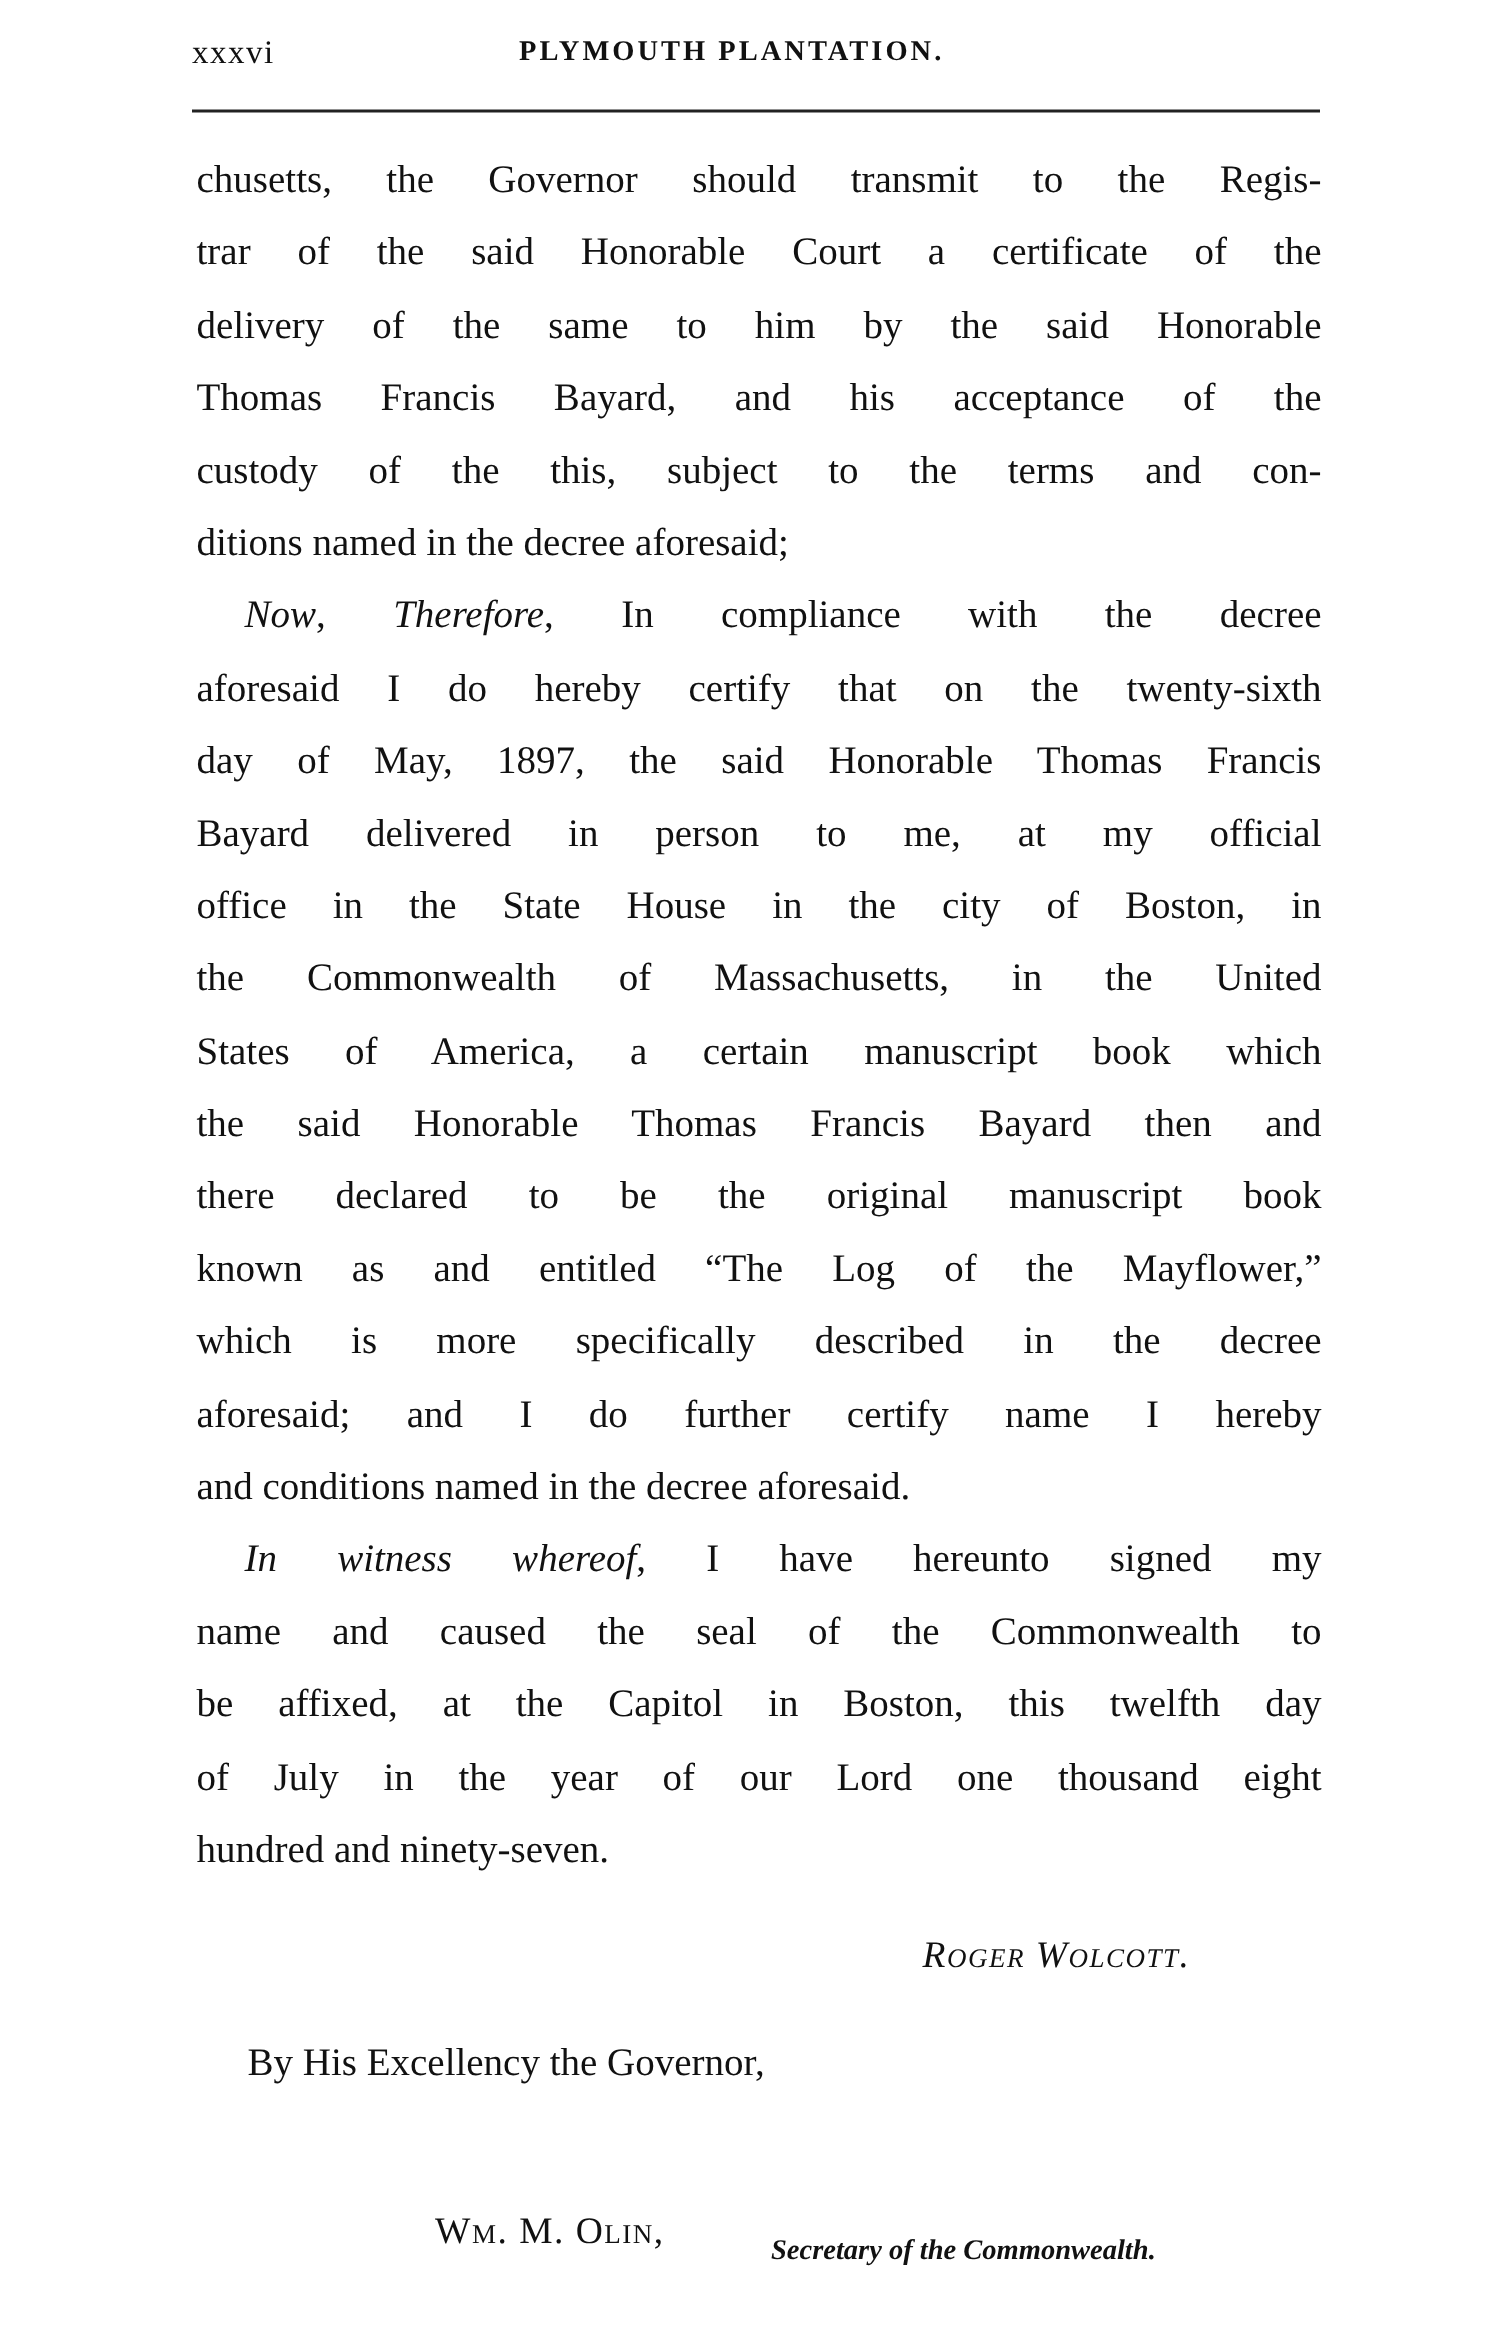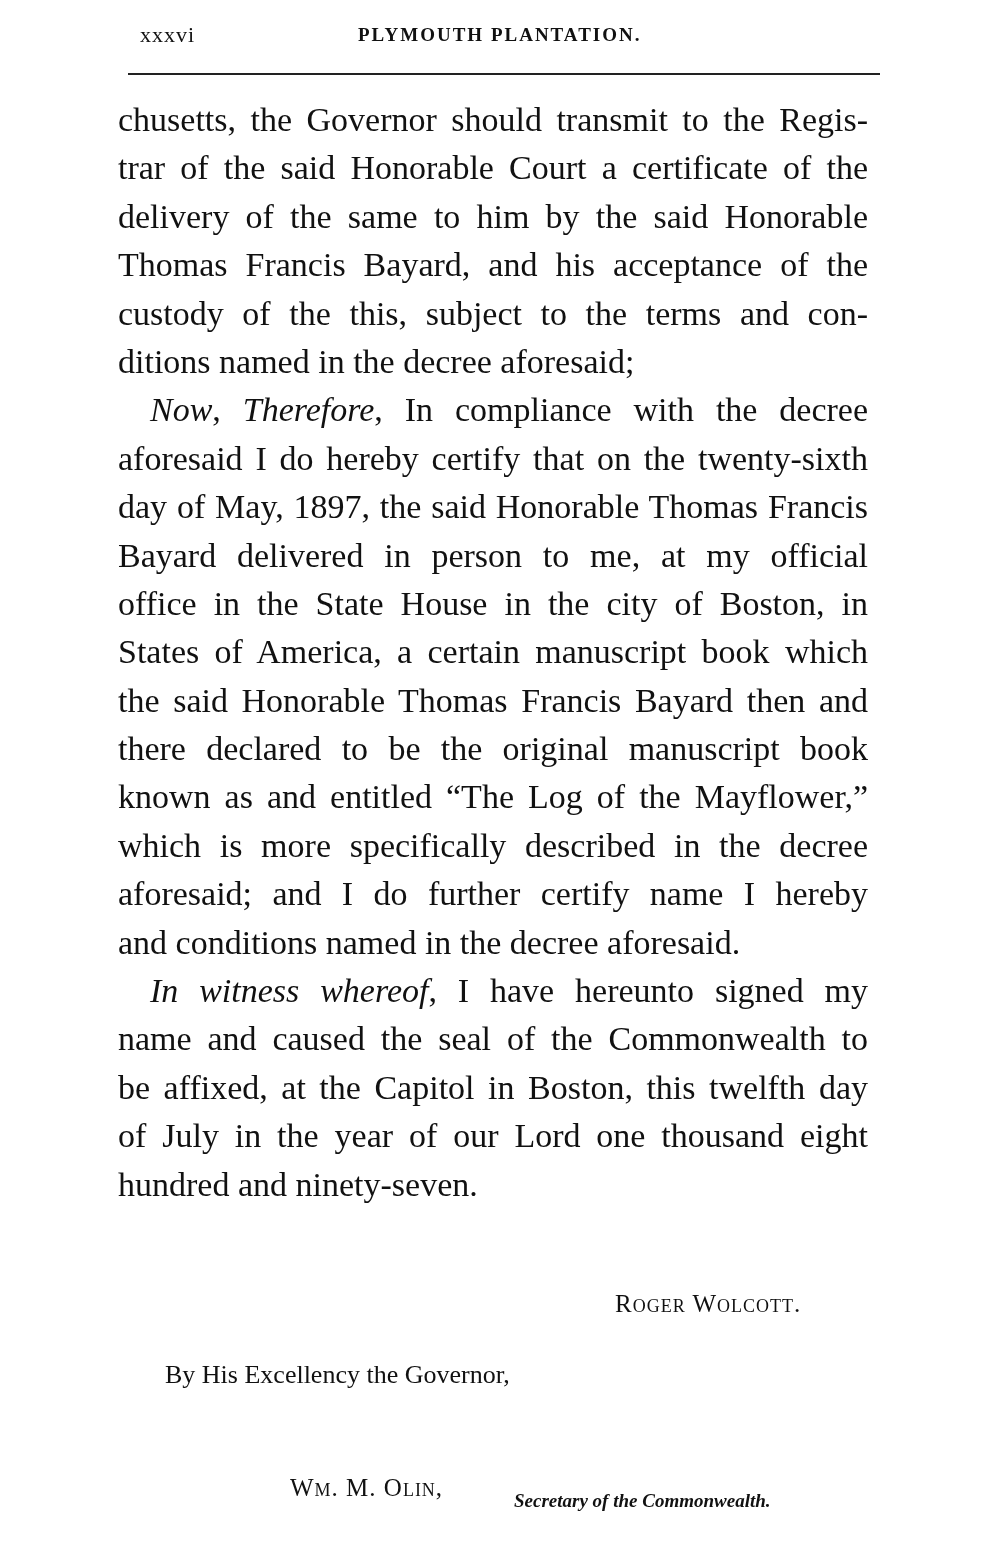--- a/index.html
+++ b/index.html
@@ -1,27 +1,27 @@
 <!DOCTYPE html>
 <html><head>
   <meta charset="utf-8">
   <style>
     html, body { margin:0; padding:0; background:#ffffff; }
     body { width:1000px; height:1558px; position:relative; overflow:hidden;
            font-family:"Liberation Serif","DejaVu Serif",serif; color:#111; }
-    .runhead { position:absolute; top:22px; left:140px; width:754px; height:30px; }
+    .runhead { position:absolute; top:22px; left:128px; width:754px; height:30px; }
     .folio { position:absolute; left:0; top:0; font-size:22px; letter-spacing:1px; }
     .running-title { position:absolute; left:218px; top:2px; font-size:19px; letter-spacing:2px; font-weight:bold; }
     .rule { position:absolute; top:73px; left:128px; width:752px; height:0; border-top:2px solid #222; }
-    .body-text { position:absolute; top:96px; left:118px; width:750px; font-size:34px; line-height:48.4px; }
+    .body-text { position:absolute; top:96px; left:131px; width:750px; font-size:26px; line-height:48.4px; }
     .line { display:block; text-align:justify; text-align-last:justify; white-space:nowrap; height:48.4px; }
     .line.last { text-align-last:left; }
     .indent { padding-left:32px; }
     i { font-style:italic; }
-    .sig1 { position:absolute; top:1290px; left:615px; font-size:25px; letter-spacing:1px; }
+    .sig1 { position:absolute; top:1290px; left:615px; font-size:25px; letter-spacing:1px;font-style:italic; }
     .sc { font-variant:small-caps; }
     .byline { position:absolute; top:1360px; left:165px; font-size:26px;text-align:center; }
     .sig2 { position:absolute; top:1450px; left:290px; font-size:25px; letter-spacing:1px;margin-top:24px; }
     .sec { position:absolute; top:1490px; left:514px; font-size:19px; font-style:italic;font-weight:bold; }
   </style>
 </head>
 <body>
 
 <div class="runhead">
   <span class="folio">xxxvi</span>
@@ -39,20 +39,21 @@
     <span class="line">custody of the this, subject to the terms and con-</span>
     <span class="line last">ditions named in the decree aforesaid;</span>
   </div>
 
   <div>
     <span class="line indent"><i>Now</i><span>, </span><i>Therefore</i><span>, In compliance with the decree</span></span>
     <span class="line">aforesaid I do hereby certify that on the twenty-sixth</span>
     <span class="line">day of May, 1897, the said Honorable Thomas Francis</span>
     <span class="line">Bayard delivered in person to me, at my official</span>
     <span class="line">office in the State House in the city of Boston, in</span>
+    <span class="line">the Commonwealth of Massachusetts, in the United</span>
     <span class="line">States of America, a certain manuscript book which</span>
     <span class="line">the said Honorable Thomas Francis Bayard then and</span>
     <span class="line">there declared to be the original manuscript book</span>
     <span class="line">known as and entitled “The Log of the Mayflower,”</span>
     <span class="line">which is more specifically described in the decree</span>
     <span class="line">aforesaid; and I do further certify name I hereby</span>
     <span class="line last">and conditions named in the decree aforesaid.</span>
   </div>
 
   <div>

